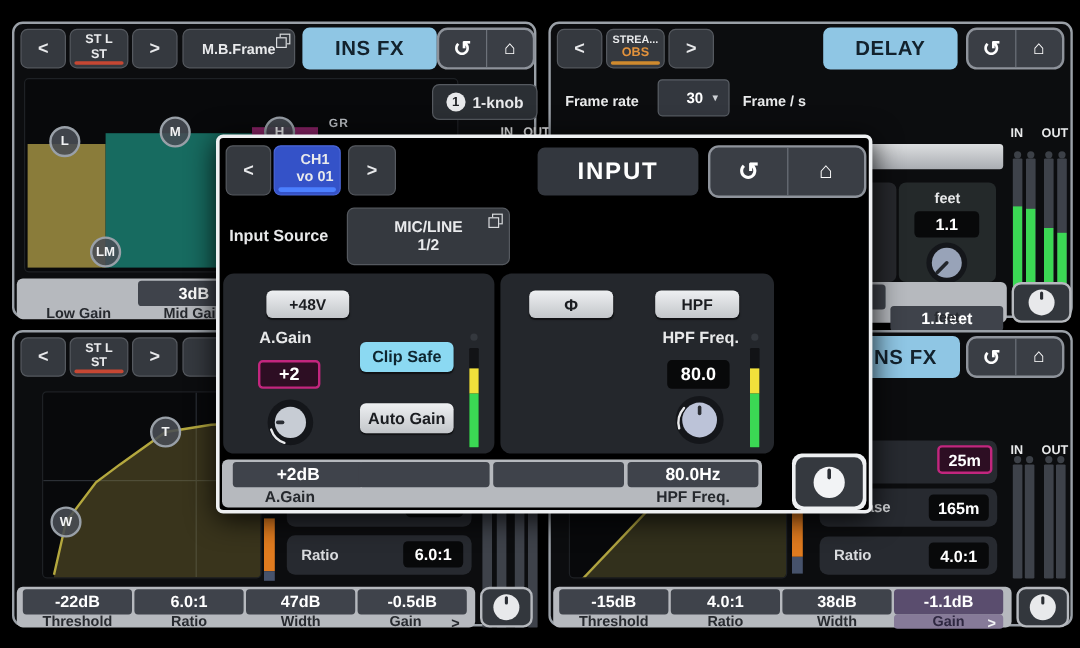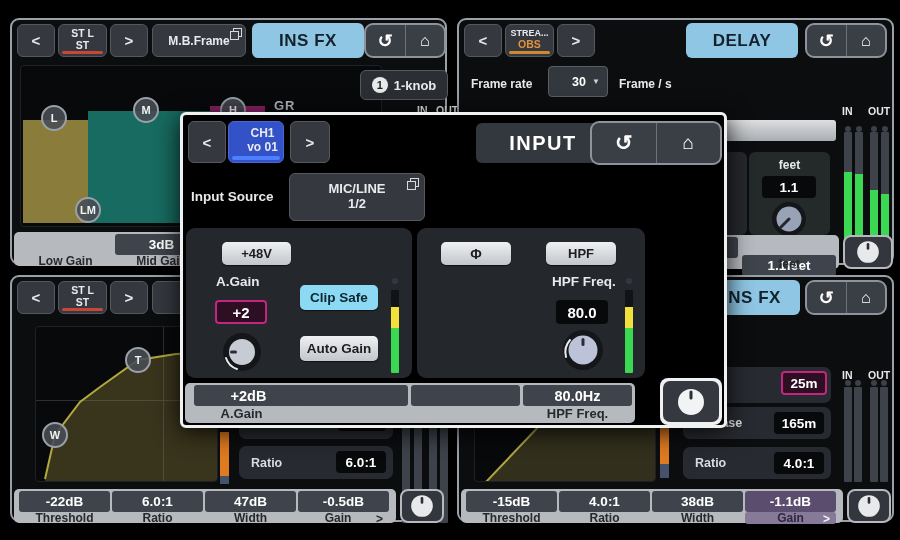--- a/index.html
+++ b/index.html
@@ -23,21 +23,21 @@
     display: flex; align-items: center; justify-content: center;
   }
   .arrow { font-size: 15px; }
   .chbtn { flex-direction: column; line-height: 1.15; font-size: 10.5px; padding-bottom: 3px; }
   .uline { position: absolute; left: 3px; right: 3px; bottom: 2px; height: 3px; border-radius: 2px; }
   .chip {
     position: absolute; border-radius: 6px; font-weight: bold;
     display: flex; align-items: center; justify-content: center;
   }
   .chip.blue { background: #8fc6e4; color: #13222d; font-size: 17px; letter-spacing: .5px; }
-  .chip.dark { background: #33373e; color: #fff; margin-left: 28px; }
+  .chip.dark { background: #33373e; color: #fff; }
   .navgrp {
     position: absolute; display: flex; background: #3a3e45;
     border: 2px solid #8e939b; border-radius: 9px; overflow: hidden;
   }
   .ncell { flex: 1; display: flex; align-items: center; justify-content: center; color: #fff; font-size: 18px; font-weight: bold; }
   .ncell + .ncell { border-left: 1px solid #6d727a; }
   .graph { position: absolute; background: #08090b; border-radius: 4px; overflow: hidden; border: 1px solid #1e2125; }
   .band { position: absolute; }
   .gcirc {
     position: absolute; width: 26px; height: 26px; border-radius: 50%;
@@ -155,21 +155,21 @@
         <span>M</span>
       </div>
     <div class="gcirc" style="left:199px;top:31px;">
         <span>H</span>
       </div>
     <div class="gcirc" style="left:54px;top:131px;">
         <span>LM</span>
       </div>
   </div>
 
-  <div class="lab" style="left:262px;top:78px;font-size:13px;color:#b9bdc2;letter-spacing:1px;">GR</div>
+  <div class="lab" style="left:262px;top:78px;font-size:10px;color:#b9bdc2;letter-spacing:1px;">GR</div>
   <div class="hbtn" style="left:348px;top:50px;width:88px;height:30px;font-size:13px;background:#2b2f34;">
     <span class="onek-circ">1</span>
     <span>1-knob</span>
   </div>
   <div class="lab" style="left:405px;top:84px;font-size:10.5px;">IN</div>
   <div class="lab" style="left:424px;top:84px;font-size:10.5px;">OUT</div>
 
   <div class="bar" style="left:2px;top:212px;width:400px;height:34px;">
     <div class="blabel" style="left:5px;width:93px;">Low Gain</div>
     <div class="bcell" style="left:101px;width:93px;">3dB</div>

